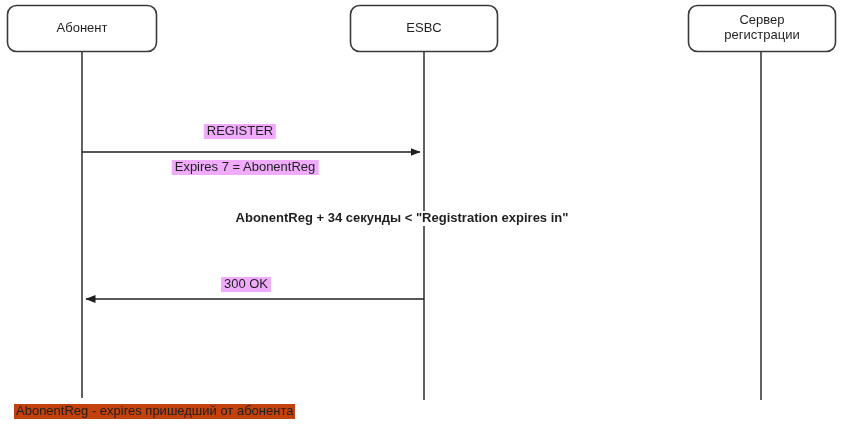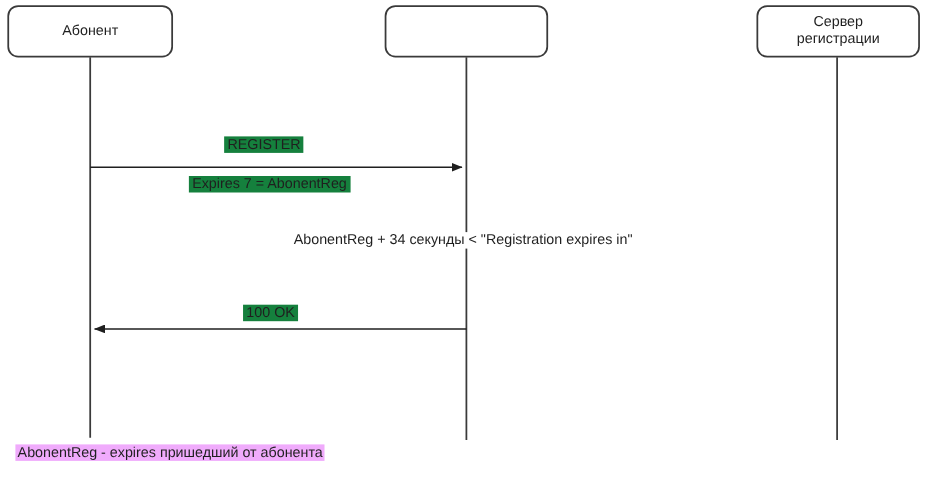--- a/index.html
+++ b/index.html
@@ -36,33 +36,33 @@
     line-height: 1.15;
   }
   .lifeline-title {
     font-size: 13px;
     text-align: center;
     color: #1f1f1f;
   }
   .msg-label {
     font-size: 13px;
     text-align: right;
-    background: #15803d;
+    background: #f0abfc;
     padding: 0 3px;
   }
   .note-label {
     font-size: 13px;
     text-align: center;
     background: #ffffff;
     padding: 0 4px;
   }
   .footer-label {
     font-size: 13px;
     color: #1f1f1f;
-    background: #f0abfc;
+    background: #c2410c;
     padding: 0 2px;
   }
   .center-x {
     transform: translateX(-50%);
   }
 </style>
 </head>
 <body>
 
 <div id="diagram-root">
@@ -86,28 +86,31 @@
     <rect x="688.5" y="5.5" width="147" height="46" rx="9" ry="9" fill="#ffffff" stroke="#3a3a3a" stroke-width="1.6"></rect>
 
     <line x1="82" y1="152" x2="420" y2="152" stroke="#1f1f1f" stroke-width="1.4" marker-end="url(#arrow-right)"></line>
     <line x1="424" y1="299" x2="86" y2="299" stroke="#1f1f1f" stroke-width="1.4" marker-end="url(#arrow-left)"></line>
   </svg>
 
   <div class="txt lifeline-title" style="left:7px; top:21px; width:150px;">
     <span>Абонент</span>
   </div>
 
+  <div class="txt lifeline-title" style="left:350px; top:21px; width:148px;">
+    <span>ESBC</span>
+  </div>
 
   <div class="txt lifeline-title" style="left:688px; top:13px; width:148px;">
     <div>Сервер</div>
     <div>регистрации</div>
   </div>
 
   <div class="txt msg-label center-x" style="left:240px; top:124px;">REGISTER</div>
   <div class="txt msg-label center-x" style="left:245px; top:160px;">Expires 7 = AbonentReg</div>
 
-  <div class="txt note-label center-x" style="left:421px; top:211px;">AbonentReg + 34 секунды &lt; "Registration expires in"</div>
+  <div class="txt note-label center-x" style="left:402px; top:211px;font-weight:bold;">AbonentReg + 34 секунды &lt; "Registration expires in"</div>
 
-  <div class="txt msg-label center-x" style="left:246px; top:277px;">100 OK</div>
+  <div class="txt msg-label center-x" style="left:246px; top:277px;">300 OK</div>
 
   <div class="txt footer-label" style="left:14px; top:404px;">AbonentReg - expires пришедший от абонента</div>
 
 </div>
 
 </body></html>

